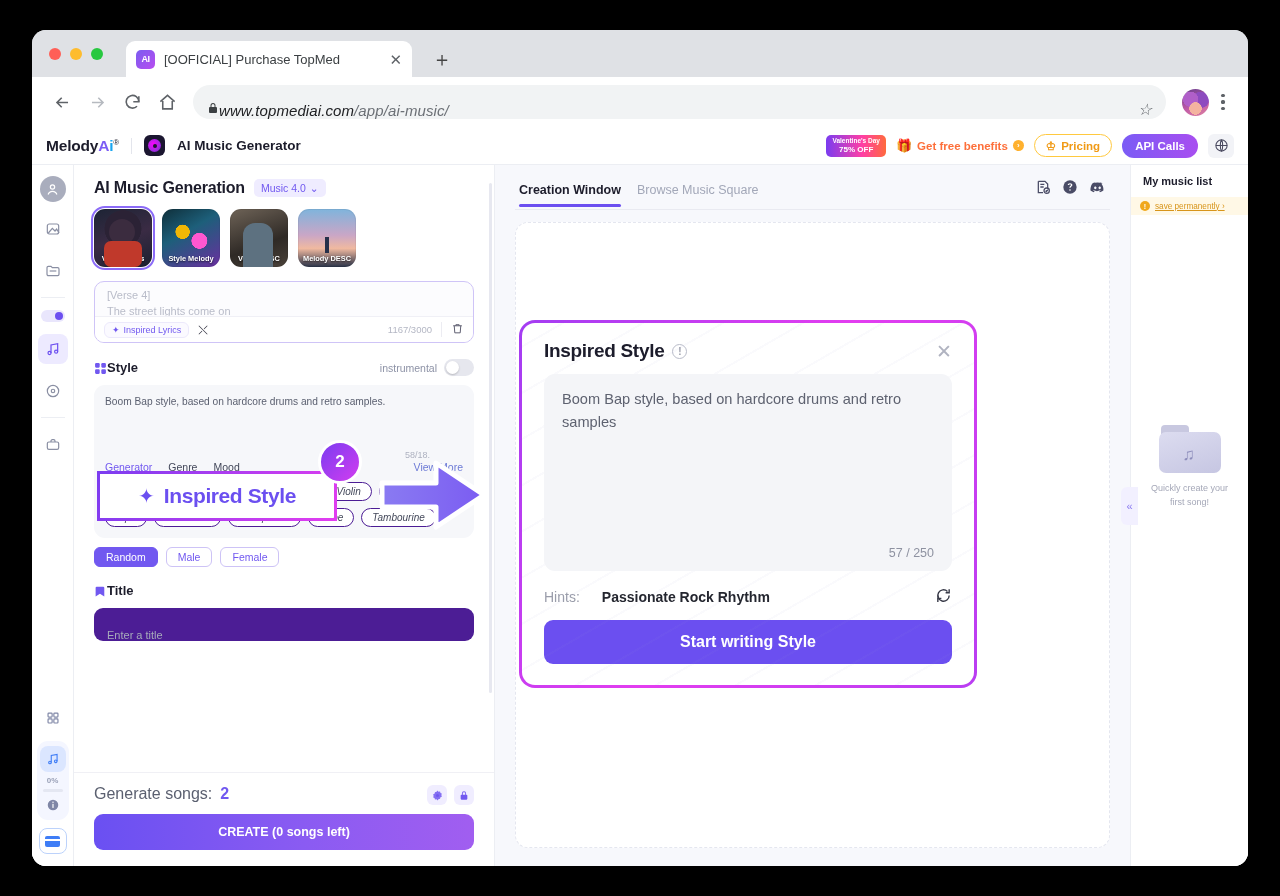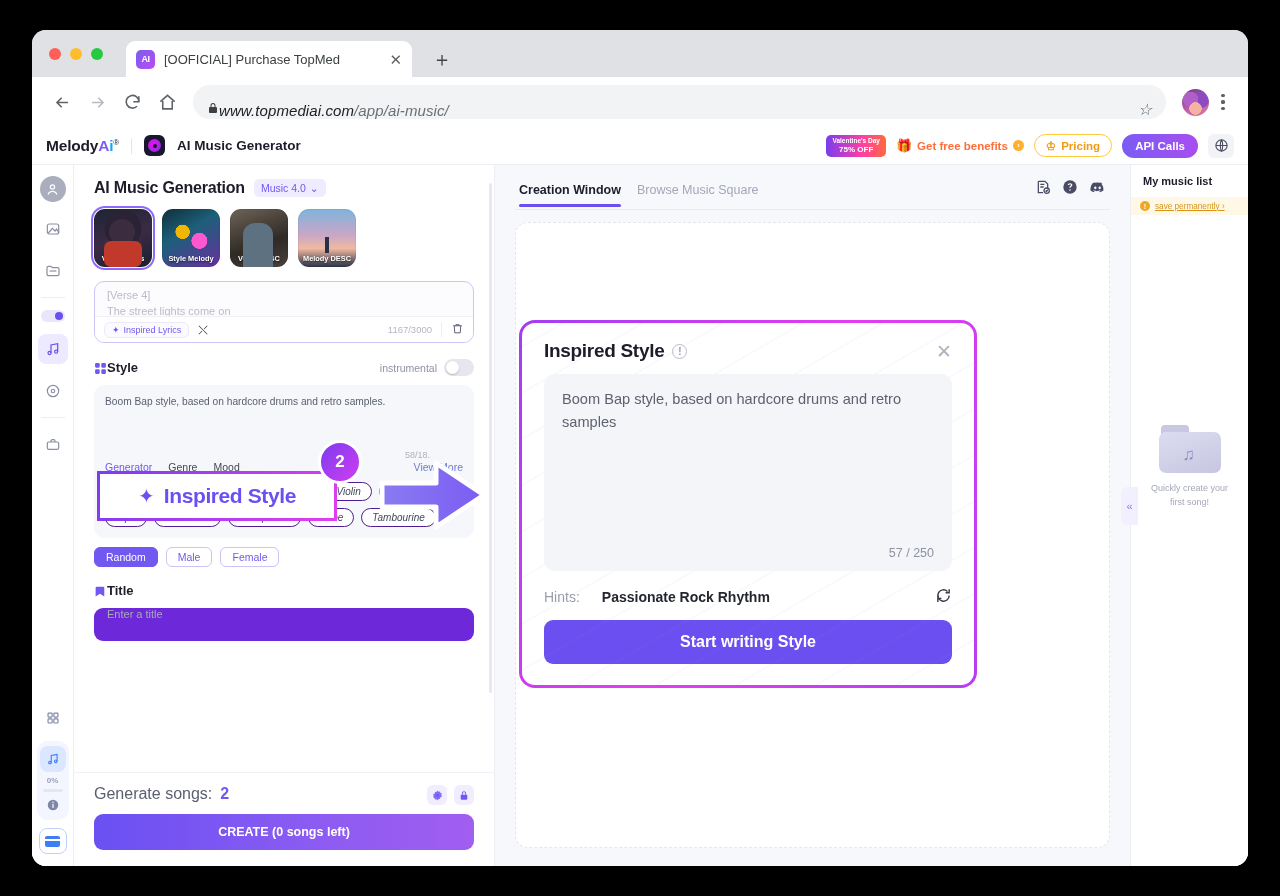--- a/index.html
+++ b/index.html
@@ -211,22 +211,22 @@
   .stab{color:#43485a;}
   .stab.on{color:#7158f0;}
   .viewmore{margin-left:auto;font-size:10.5px;color:#6d7bd6;}
   .chips{display:flex;flex-wrap:wrap;gap:7px;margin-top:9px;}
   .chip{border:1px solid #4c1d95;background:#fff;border-radius:11px;padding:3px 10px;
         font-size:10px;color:#43485a;font-style:italic;}
 
   .gender-chips{display:flex;gap:8px;margin-top:9px;}
   .gchip{border:1px solid #cdc3f6;border-radius:6px;padding:3px 11px;font-size:10.5px;color:#7158f0;background:#fff;}
   .gchip.sel{background:#7158f0;color:#fff;border-color:#7158f0;}
-  .title-input{margin-top:10px;height:33px;border-radius:9px;background:#6d28d9;
-               display:flex;align-items:flex-start;padding:0 13px;font-size:11px;color:#a7abba;}
+  .title-input{margin-top:10px;height:33px;border-radius:9px;background:#4c1d95;
+               display:flex;align-items:flex-end;padding:0 13px;font-size:11px;color:#a7abba;}
 
   .cfg-footer{flex:none;border-top:1px solid #f0f0f5;padding:12px 20px 16px;background:#fff;}
   .gen-row{display:flex;align-items:flex-start;gap:8px;font-size:16px;color:#5b6070;}
   .gen-num{color:#7158f0;font-weight:600;}
   .foot-ic{width:20px;height:20px;border-radius:6px;background:#f0edff;color:#7158f0;
            display:flex;align-items:center;justify-content:center;font-size:10px;}
   .create-btn{margin-top:9px;height:36px;border-radius:9px;
     background:linear-gradient(90deg,#6a50f2,#8a5bf2 55%,#a15ef0);
     color:#fff;font-size:12.5px;font-weight:700;display:flex;align-items:center;justify-content:center;}
 

